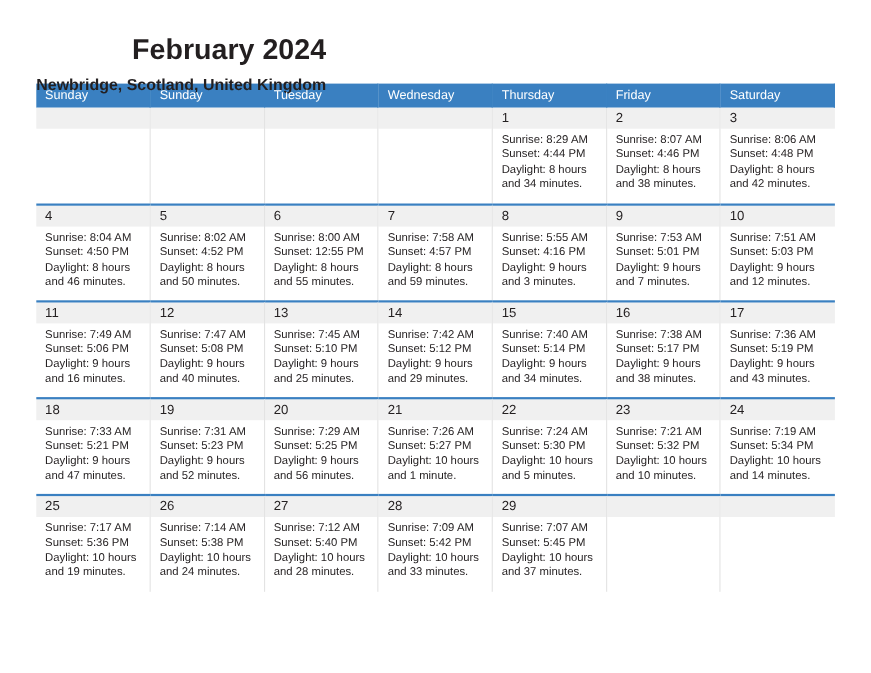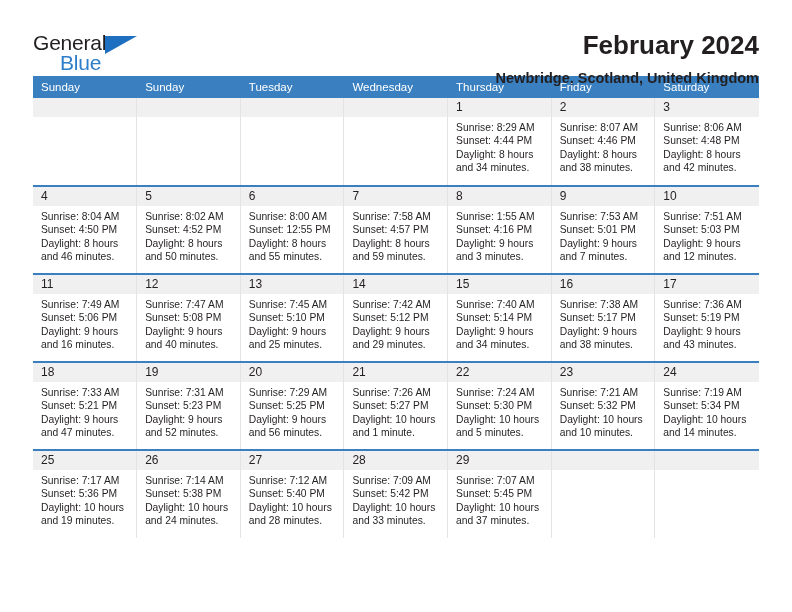--- a/index.html
+++ b/index.html
@@ -132,25 +132,20 @@
     color: #231f20;
   }
   .info div { white-space: nowrap; }
 </style>
 </head>
 <body>
 
 <div class="page">
 
   <div class="top">
-    <div class="logo">
-      <span class="logo-general">General</span>
-      <span class="logo-tri"></span>
-      <span class="logo-blue">Blue</span>
-    </div>
     <div class="titles">
       <div class="month-title">February 2024</div>
       <div class="location-title">Newbridge, Scotland, United Kingdom</div>
     </div>
   </div>
 
   <table class="cal">
     <thead>
       <tr id="hdr-row">
           <th>Sunday</th>
@@ -260,21 +255,21 @@
                 <div>Sunset: 4:57 PM</div>
                 <div>Daylight: 8 hours</div>
                 <div>and 59 minutes.</div>
               </div>
             </div>
           </td>
           <td>
             <div class="cell">
               <div class="daynum">8</div>
               <div class="info">
-                <div>Sunrise: 1:55 AM</div>
+                <div>Sunrise: 5:55 AM</div>
                 <div>Sunset: 4:16 PM</div>
                 <div>Daylight: 9 hours</div>
                 <div>and 3 minutes.</div>
               </div>
             </div>
           </td>
           <td>
             <div class="cell">
               <div class="daynum">9</div>
               <div class="info">

